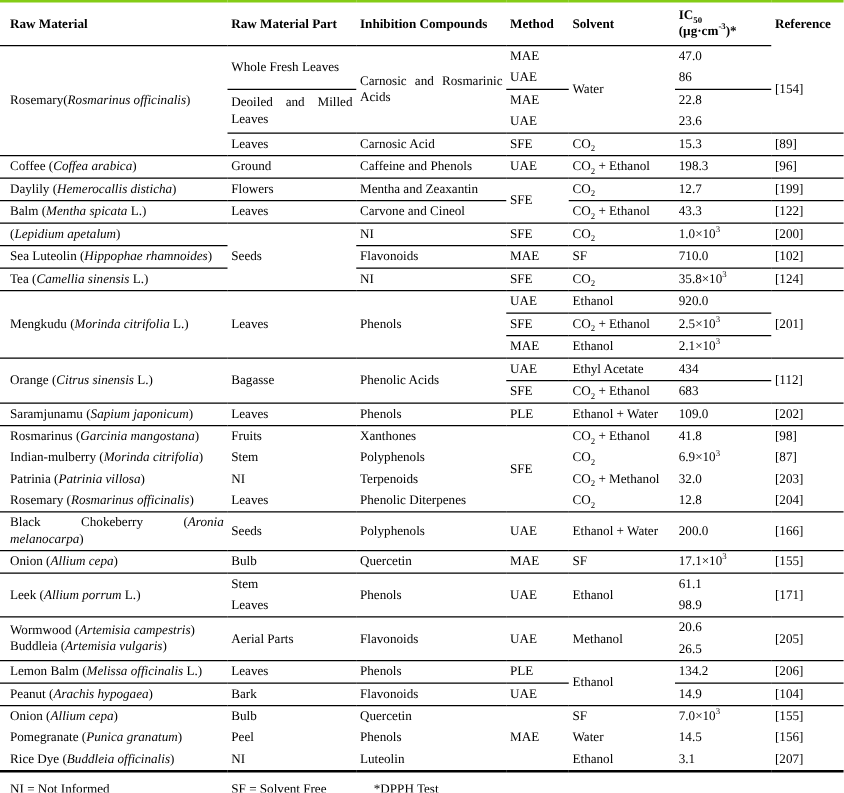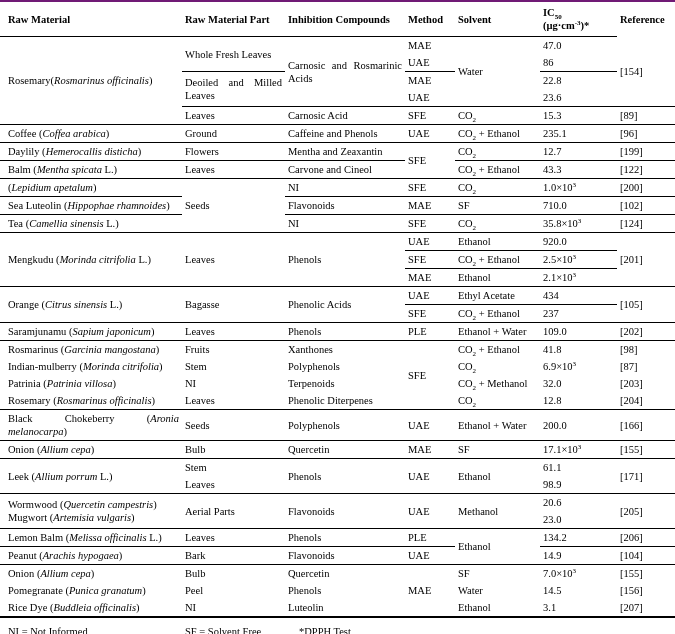--- a/index.html
+++ b/index.html
@@ -5,21 +5,21 @@
   html,body{margin:0;padding:0;background:#fff;}
   body{
     width:675px;height:634px;
     font-family:"Liberation Serif","DejaVu Serif",serif;
     color:#000;
   }
   table{
     border-collapse:collapse;
     table-layout:fixed;
     width:675px;
-    border-top:2px solid #701a75;
+    border-top:2px solid #84cc16;
     border-bottom:2px solid #000;
   }
   td{
     vertical-align:middle;
     font-size:10.5px;
     line-height:13px;
     padding:2px 3px;
     overflow:hidden;
     word-wrap:break-word;
   }
@@ -102,21 +102,21 @@
         <td class="c4 gb"><span>CO</span><sub>2</sub></td>
         <td class="c5 gb">15.3</td>
         <td class="c6 gb">[89]</td>
       </tr>
       <tr>
         <td class="c0 gb"><span>Coffee (</span><span class="it">Coffea arabica</span><span>)</span></td>
         <td class="c1 gb">Ground</td>
         <td class="c2 gb">Caffeine and Phenols</td>
         <td class="c3 gb">UAE</td>
         <td class="c4 gb"><span>CO</span><sub>2</sub><span> + Ethanol</span></td>
-        <td class="c5 gb">235.1</td>
+        <td class="c5 gb">198.3</td>
         <td class="c6 gb">[96]</td>
       </tr>
       <tr>
         <td class="c0 bb"><span>Daylily (</span><span class="it">Hemerocallis disticha</span><span>)</span></td>
         <td class="c1 bb">Flowers</td>
         <td class="c2 bb">Mentha and Zeaxantin</td>
         <td class="c3 gb" rowspan="2">SFE</td>
         <td class="c4 bb"><span>CO</span><sub>2</sub></td>
         <td class="c5 bb">12.7</td>
         <td class="c6 bb">[199]</td>
@@ -173,26 +173,26 @@
         <td class="c4 gb">Ethanol</td>
         <td class="c5 gb"><span>2.1×10</span><sup>3</sup></td>
       </tr>
       <tr>
         <td class="c0 gb" rowspan="2"><span>Orange (</span><span class="it">Citrus sinensis</span><span> L.)</span></td>
         <td class="c1 gb" rowspan="2">Bagasse</td>
         <td class="c2 gb" rowspan="2">Phenolic Acids</td>
         <td class="c3 bb">UAE</td>
         <td class="c4 bb">Ethyl Acetate</td>
         <td class="c5 bb">434</td>
-        <td class="c6 gb" rowspan="2">[105]</td>
+        <td class="c6 gb" rowspan="2">[112]</td>
       </tr>
       <tr>
         <td class="c3 gb">SFE</td>
         <td class="c4 gb"><span>CO</span><sub>2</sub><span> + Ethanol</span></td>
-        <td class="c5 gb">237</td>
+        <td class="c5 gb">683</td>
       </tr>
       <tr>
         <td class="c0 gb"><span>Saramjunamu (</span><span class="it">Sapium japonicum</span><span>)</span></td>
         <td class="c1 gb">Leaves</td>
         <td class="c2 gb">Phenols</td>
         <td class="c3 gb">PLE</td>
         <td class="c4 gb">Ethanol + Water</td>
         <td class="c5 gb">109.0</td>
         <td class="c6 gb">[202]</td>
       </tr>
@@ -255,32 +255,32 @@
         <td class="c4 gb" rowspan="2">Ethanol</td>
         <td class="c5">61.1</td>
         <td class="c6 gb" rowspan="2">[171]</td>
       </tr>
       <tr>
         <td class="c1 gb">Leaves</td>
         <td class="c5 gb">98.9</td>
       </tr>
       <tr>
         <td class="c0 gb" rowspan="2">
-          <div><span>Wormwood (</span><span class="it">Quercetin campestris</span><span>)</span></div>
-          <div><span>Mugwort (</span><span class="it">Artemisia vulgaris</span><span>)</span></div>
+          <div><span>Wormwood (</span><span class="it">Artemisia campestris</span><span>)</span></div>
+          <div><span>Buddleia (</span><span class="it">Artemisia vulgaris</span><span>)</span></div>
         </td>
         <td class="c1 gb" rowspan="2">Aerial Parts</td>
         <td class="c2 gb" rowspan="2">Flavonoids</td>
         <td class="c3 gb" rowspan="2">UAE</td>
         <td class="c4 gb" rowspan="2">Methanol</td>
         <td class="c5">20.6</td>
         <td class="c6 gb" rowspan="2">[205]</td>
       </tr>
       <tr>
-        <td class="c5 gb">23.0</td>
+        <td class="c5 gb">26.5</td>
       </tr>
       <tr>
         <td class="c0 bb"><span>Lemon Balm (</span><span class="it">Melissa officinalis</span><span> L.)</span></td>
         <td class="c1 bb">Leaves</td>
         <td class="c2 bb">Phenols</td>
         <td class="c3 bb">PLE</td>
         <td class="c4 gb" rowspan="2">Ethanol</td>
         <td class="c5 bb">134.2</td>
         <td class="c6 bb">[206]</td>
       </tr>

